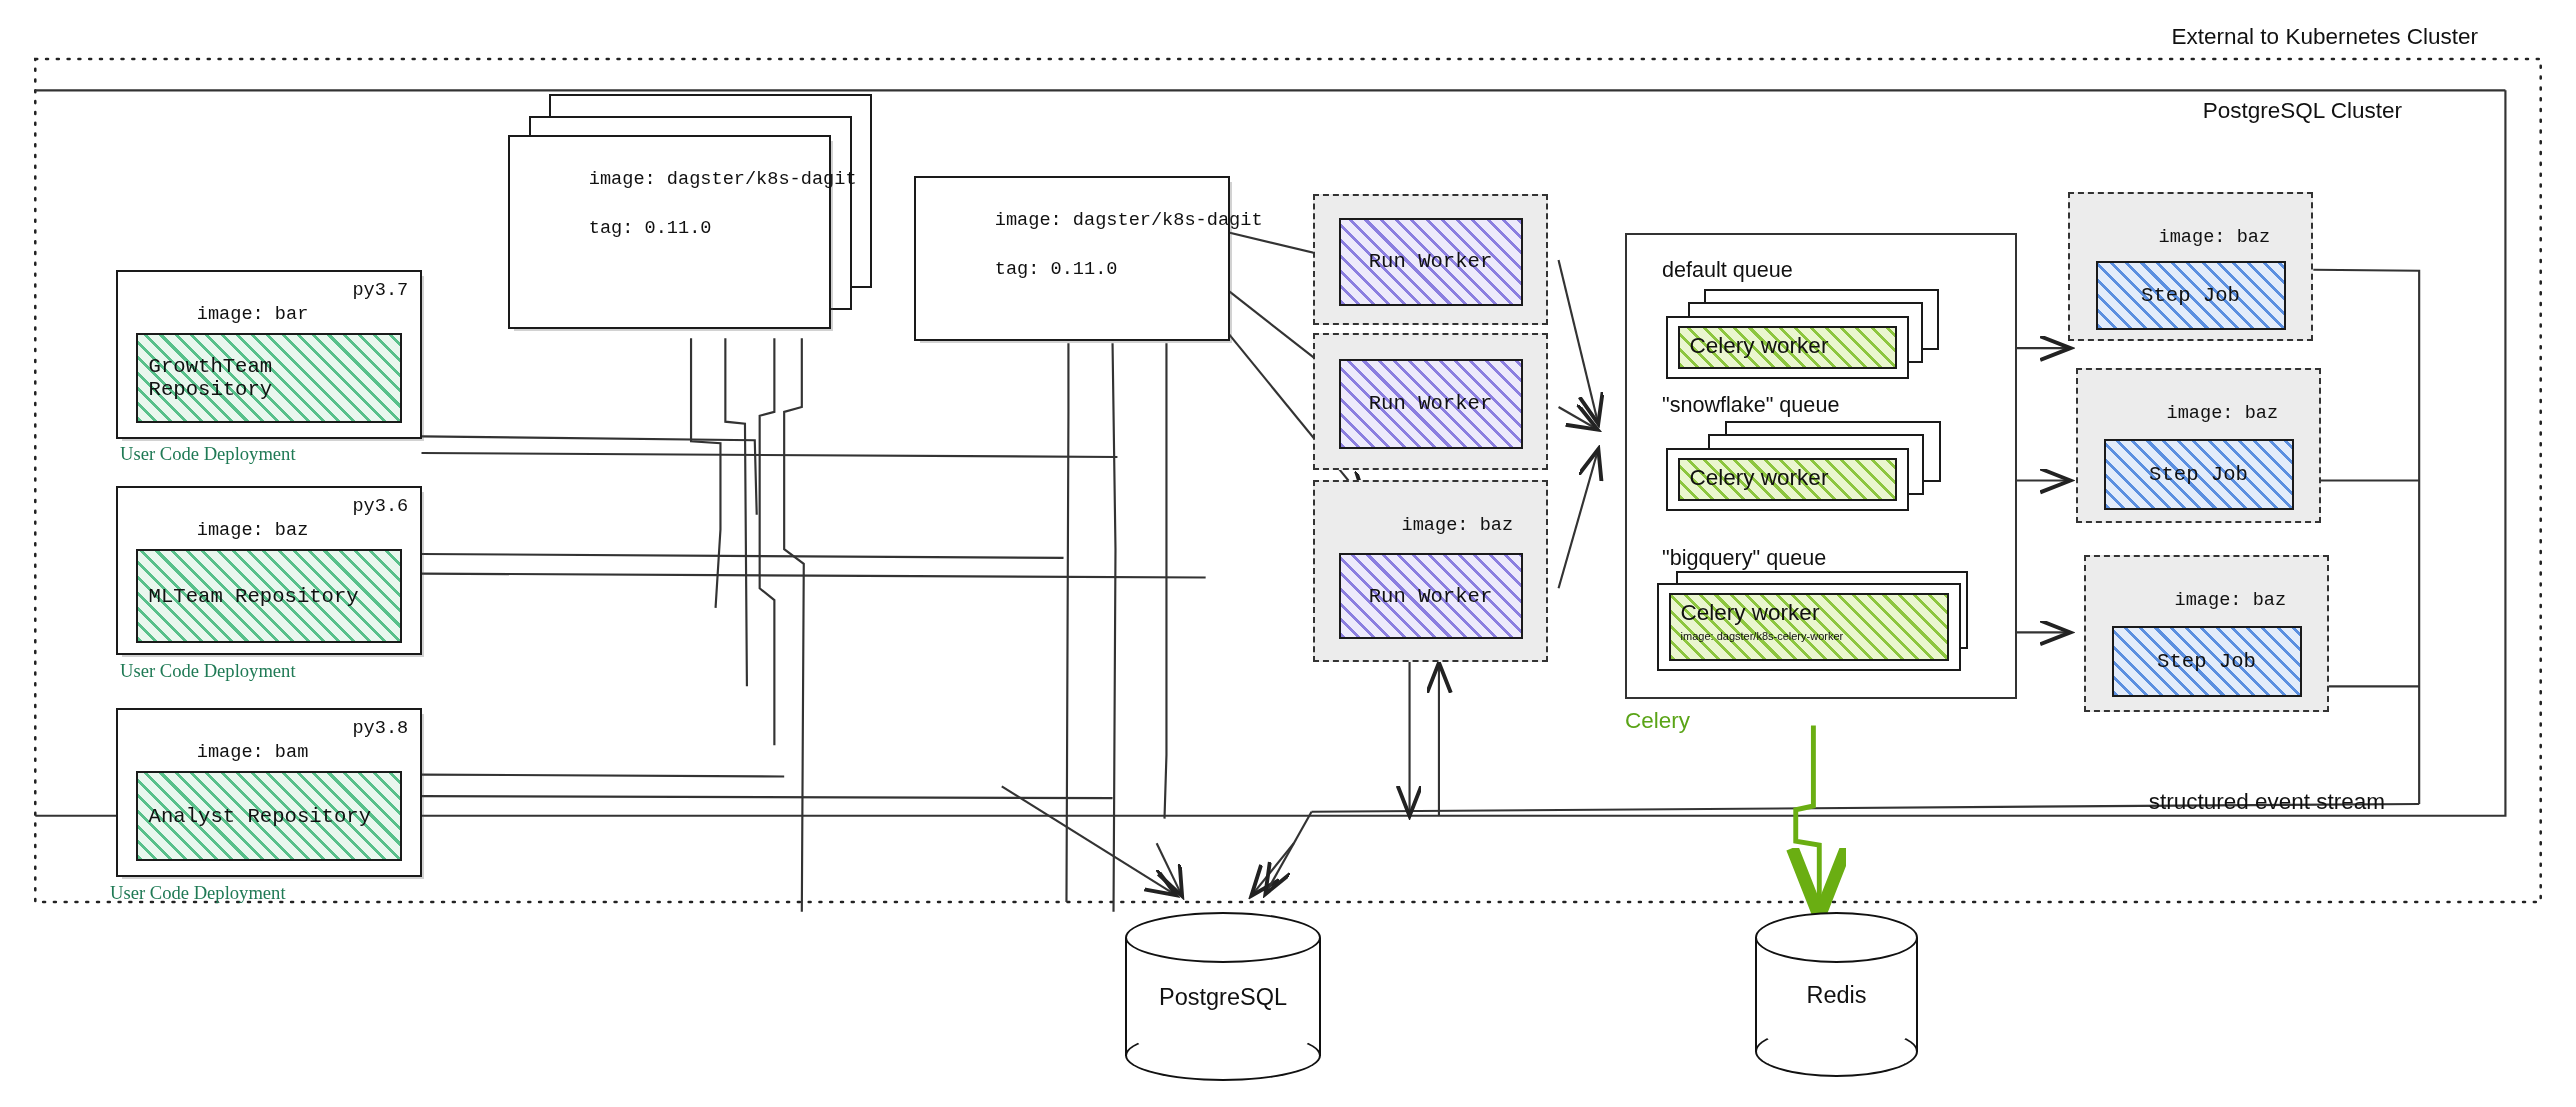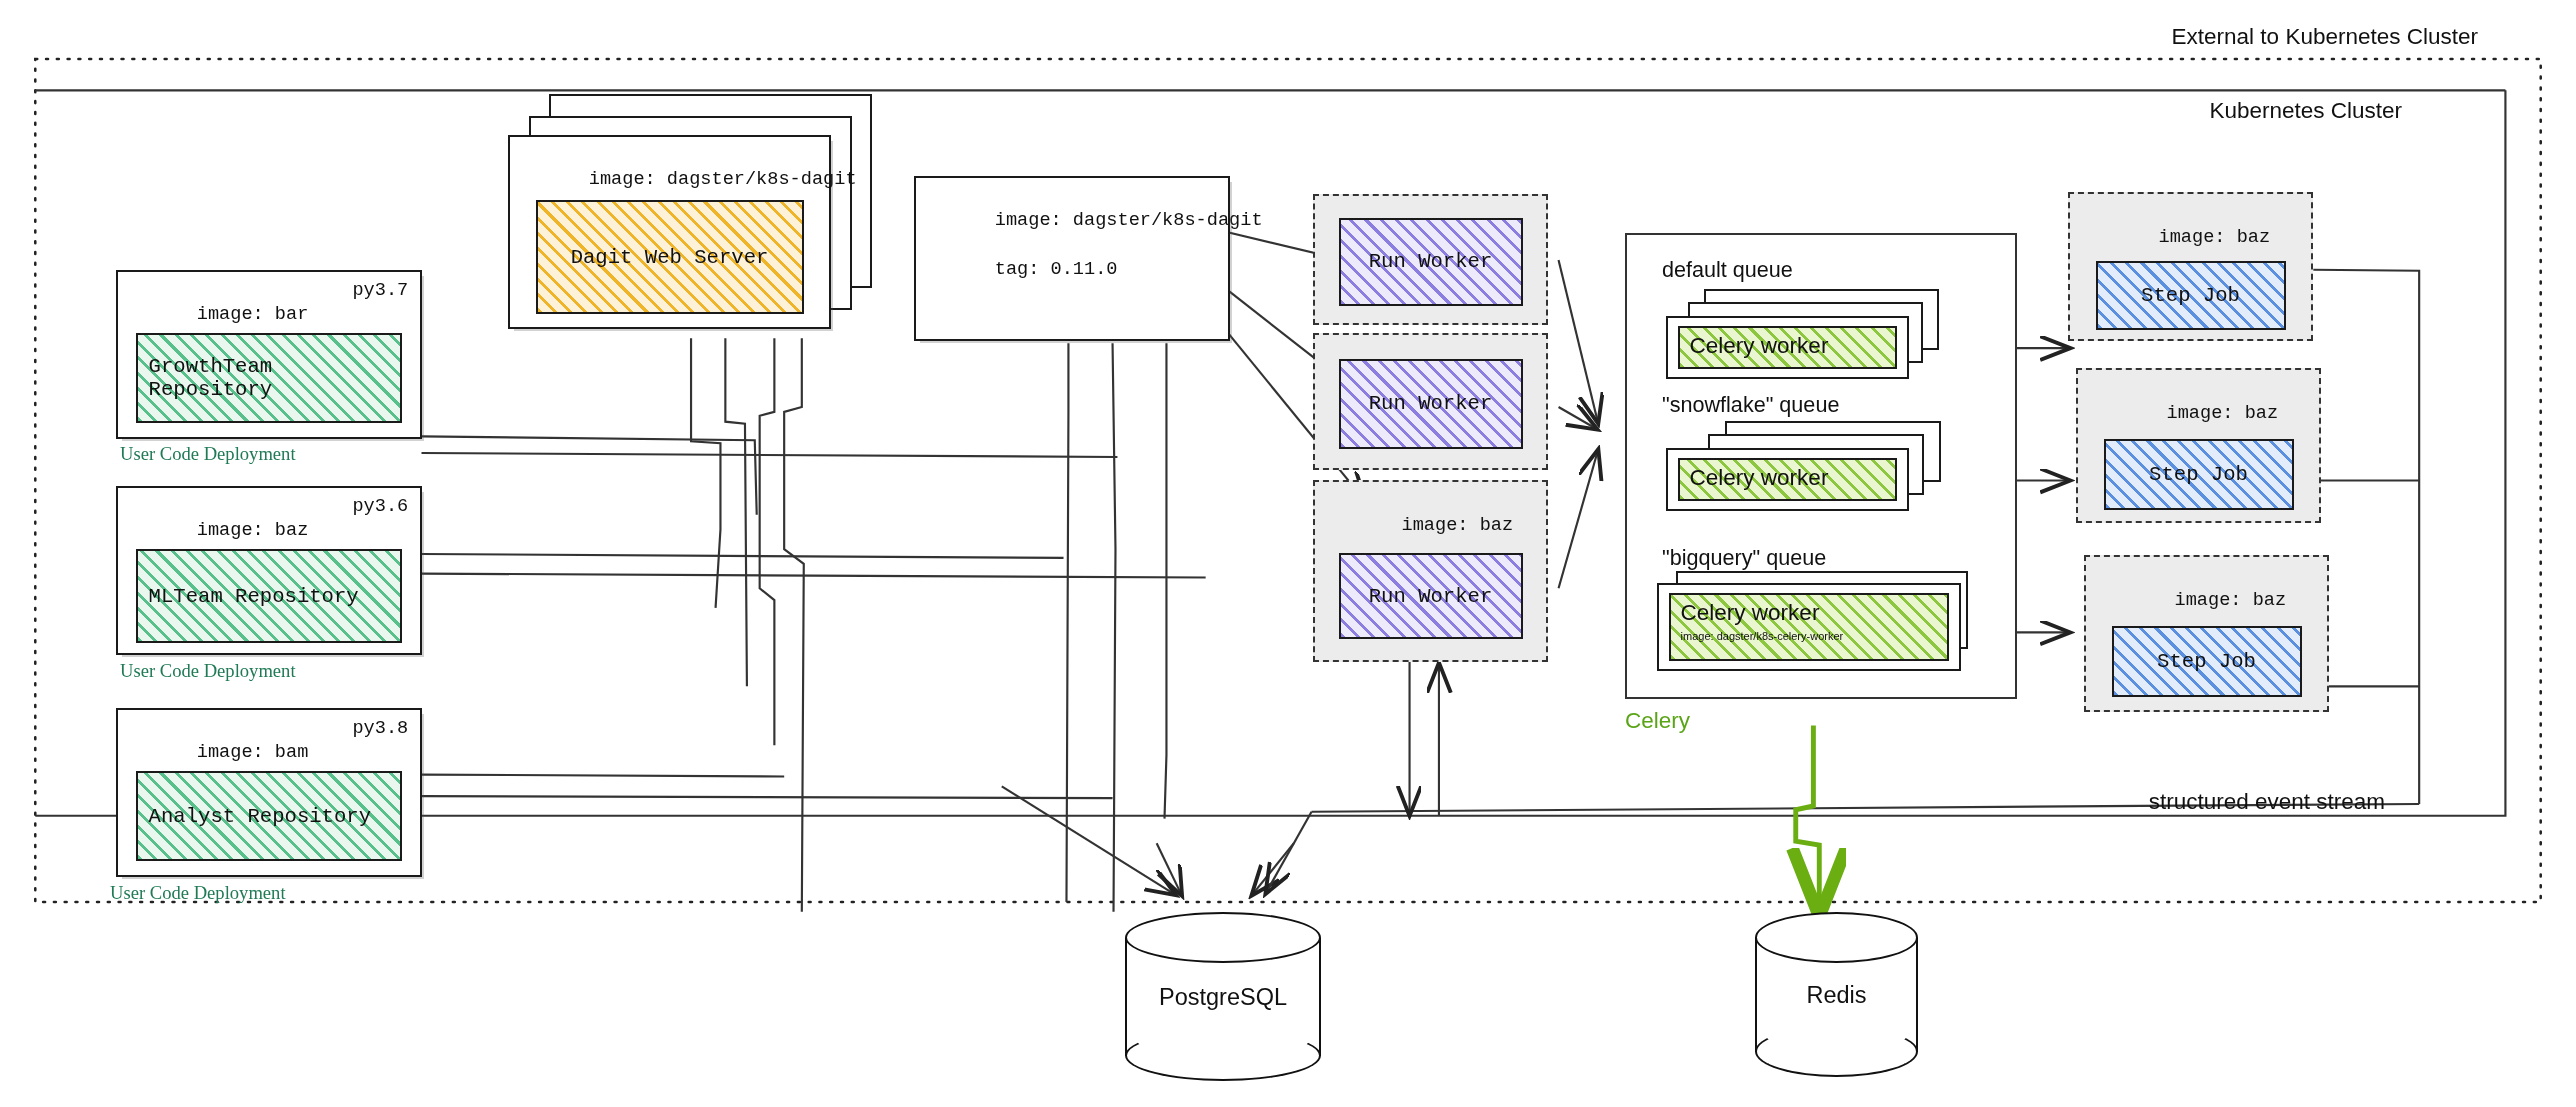--- a/index.html
+++ b/index.html
@@ -131,21 +131,21 @@
       <path d="M1320 860 L1278 912" marker-end="url(#ah)"></path>
       <path d="M1338 828 L1292 910" marker-end="url(#ah)"></path>
     </g>
 
     <g stroke="#6aae12" stroke-width="5" fill="none" stroke-linejoin="miter">
       <path d="M1850 740 L1850 822 L1832 826 L1832 858 L1856 862 L1856 930" marker-end="url(#ahg)"></path>
     </g>
   </svg>
 
   <div class="bigplain" style="right:98px;top:23.5px;">External to Kubernetes Cluster</div>
-  <div class="bigplain" style="right:174px;top:98px;">Kubernetes Cluster</div>
+  <div class="bigplain" style="right:174px;top:98px;">PostgreSQL Cluster</div>
   <div class="bigplain" style="right:191px;top:789px;">structured event stream</div>
 
   <div class="box sh" style="left:116px;top:270px;width:306px;height:169px;">
     <div class="meta">
       <span>image: bar</span><br>
       <span>tag: 5</span>
       <span class="py">py3.7</span>
     </div>
     <div class="inner hatch-green" style="left:17.6px;top:61px;right:17.6px;height:90px;">
       <span>GrowthTeam Repository</span>
@@ -176,23 +176,20 @@
     </div>
   </div>
   <div class="caption" style="left:110px;top:882px;">User Code Deployment</div>
 
   <div class="stack1" style="left:549px;top:94px;width:323px;height:194px;"></div>
   <div class="stack2" style="left:529px;top:116px;width:323px;height:194px;"></div>
   <div class="box sh" style="left:508px;top:135px;width:323px;height:194px;">
     <div class="meta">
       <span>image: dagster/k8s-dagit</span><br>
       <span>tag: 0.11.0</span>
-    </div>
-    <div class="inner hatch-amber" style="left:25.5px;top:63px;right:25.5px;height:114px;justify-content:center;">
-      <span style="padding-left:0;">Dagit Web Server</span>
     </div>
   </div>
 
   <div class="box sh" style="left:914px;top:176px;width:316px;height:165px;">
     <div class="meta">
       <span>image: dagster/k8s-dagit</span><br>
       <span>tag: 0.11.0</span>
     </div>
   </div>
 

